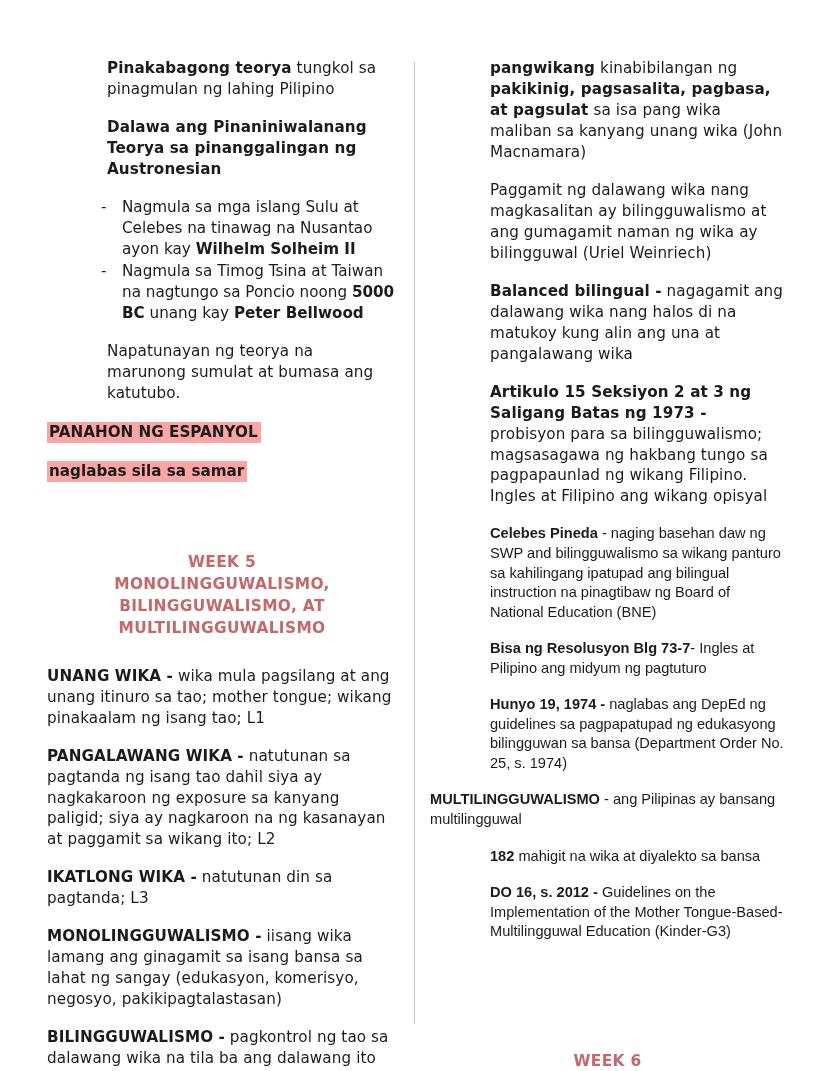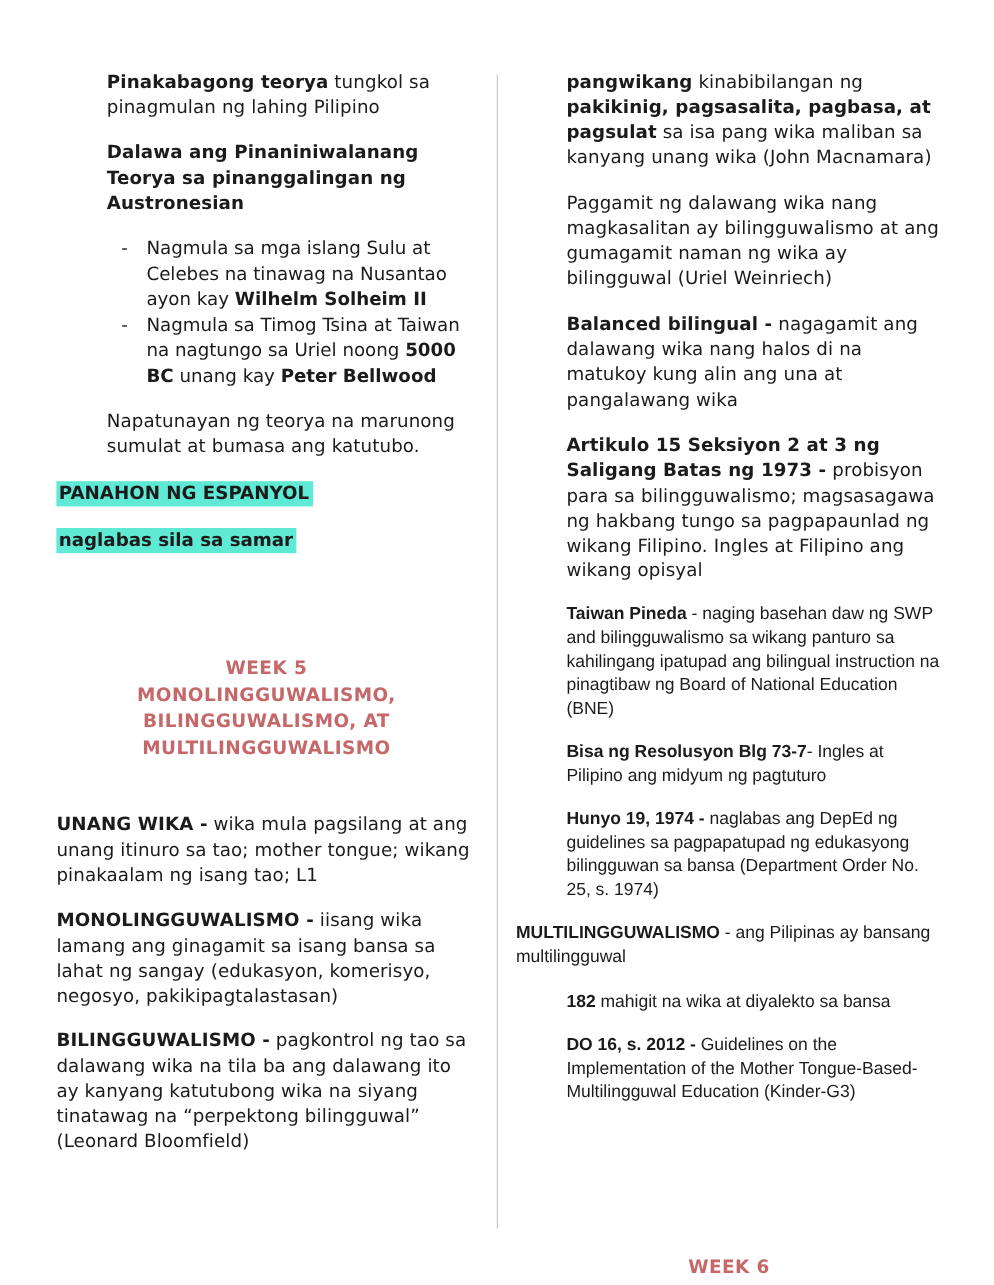--- a/index.html
+++ b/index.html
@@ -38,21 +38,21 @@
   }
 
   
   .blk {
     margin: 0 0 17px 0;
     line-height: 1.38;
     font-size: 15.2px;
     letter-spacing: .1px;
   }
   .blk:last-child { margin-bottom: 0; }
-  .indent-2 { margin-left: 42px; }
+  .indent-2 { margin-left: 60px; }
 
   
   .arial {
     font-family: "Liberation Sans", sans-serif;
     font-size: 14.6px;
     line-height: 1.34;
     letter-spacing: 0;
   }
 
   b, strong { font-weight: 700; }
@@ -71,38 +71,38 @@
   }
   ul.dash-list li .dash {
     position: absolute;
     left: -21px;
     top: 0;
     color: #1b1b1b;
   }
 
   
   .hl {
-    background: #5eead4;
+    background: #fca5a5;
     padding: 1px 3px 2px 2px;
     font-weight: 700;
     display: inline;
     box-decoration-break: clone;
     -webkit-box-decoration-break: clone;
   }
   .hl-wrap { margin: 0 0 17px 0; line-height: 1.5; font-size: 15.2px; }
 
   
   .week-head {
     color: #c4686a;
     font-weight: 700;
     text-align: center;
     font-size: 15.4px;
     line-height: 1.42;
     letter-spacing: .35px;
-    margin: 16px;
+    margin: 0;
   }
   .week-head .line { display: block; }
 
   .sp-week-5 { height: 52px; }
   .sp-week-5-after { height: 26px; }
   .sp-week-6 { height: 92px; }
 
   .first-blk { margin-top: 0; }
 </style>
 </head>
@@ -113,56 +113,58 @@
   <div class="divider"></div>
 
   <div class="column" id="col-left">
 
     <p class="blk first-blk indent-2"><b>Pinakabagong teorya</b><span> tungkol sa pinagmulan ng lahing Pilipino</span></p>
 
     <p class="blk indent-2"><b>Dalawa ang Pinaniniwalanang Teorya sa pinanggalingan ng Austronesian</b></p>
 
     <ul class="dash-list">
       <li><span class="dash">-</span><span>Nagmula sa mga islang Sulu at Celebes na tinawag na Nusantao ayon kay </span><b>Wilhelm Solheim II</b></li>
-      <li><span class="dash">-</span><span>Nagmula sa Timog Tsina at Taiwan na nagtungo sa Uriel noong </span><b>5000 BC</b><span> unang kay </span><b>Peter Bellwood</b></li>
+      <li><span class="dash">-</span><span>Nagmula sa Timog Tsina at Taiwan na nagtungo sa Poncio noong </span><b>5000 BC</b><span> unang kay </span><b>Peter Bellwood</b></li>
     </ul>
 
     <p class="blk indent-2">Napatunayan ng teorya na marunong sumulat at bumasa ang katutubo.</p>
 
     <p class="hl-wrap"><span class="hl">PANAHON NG ESPANYOL</span></p>
     <p class="hl-wrap"><span class="hl">naglabas sila sa samar</span></p>
 
     <div class="sp-week-5"></div>
 
     <div class="week-head">
       <span class="line">WEEK 5</span>
       <span class="line">MONOLINGGUWALISMO,</span>
       <span class="line">BILINGGUWALISMO, AT</span>
       <span class="line">MULTILINGGUWALISMO</span>
     </div>
 
     <div class="sp-week-5-after"></div>
 
     <p class="blk"><b>UNANG WIKA -</b><span> wika mula pagsilang at ang unang itinuro sa tao; mother tongue; wikang pinakaalam ng isang tao; L1</span></p>
+    <p class="blk"><b>PANGALAWANG WIKA -</b><span> natutunan sa pagtanda ng isang tao dahil siya ay nagkakaroon ng exposure sa kanyang paligid; siya ay nagkaroon na ng kasanayan at paggamit sa wikang ito; L2</span></p>
+    <p class="blk"><b>IKATLONG WIKA -</b><span> natutunan din sa pagtanda; L3</span></p>
     <p class="blk"><b>MONOLINGGUWALISMO -</b><span> iisang wika lamang ang ginagamit sa isang bansa sa lahat ng sangay (edukasyon, komerisyo, negosyo, pakikipagtalastasan)</span></p>
     <p class="blk"><b>BILINGGUWALISMO -</b><span> pagkontrol ng tao sa dalawang wika na tila ba ang dalawang ito ay kanyang katutubong wika na siyang tinatawag na “perpektong bilingguwal” (Leonard Bloomfield)</span></p>
 
   </div>
 
   <div class="column" id="col-right">
 
     <p class="blk first-blk indent-2"><b>pangwikang</b><span> kinabibilangan ng </span><b>pakikinig, pagsasalita, pagbasa, at pagsulat</b><span> sa isa pang wika maliban sa kanyang unang wika (John Macnamara)</span></p>
 
     <p class="blk indent-2">Paggamit ng dalawang wika nang magkasalitan ay bilingguwalismo at ang gumagamit naman ng wika ay bilingguwal (Uriel Weinriech)</p>
 
     <p class="blk indent-2"><b>Balanced bilingual -</b><span> nagagamit ang dalawang wika nang halos di na matukoy kung alin ang una at pangalawang wika</span></p>
 
     <p class="blk indent-2"><b>Artikulo 15 Seksiyon 2 at 3 ng Saligang Batas ng 1973 -</b><span> probisyon para sa bilingguwalismo; magsasagawa ng hakbang tungo sa pagpapaunlad ng wikang Filipino. Ingles at Filipino ang wikang opisyal</span></p>
 
-    <p class="blk arial indent-2"><b>Taiwan Pineda</b><span> - naging basehan daw ng SWP and bilingguwalismo sa wikang panturo sa kahilingang ipatupad ang bilingual instruction na pinagtibaw ng Board of National Education (BNE)</span></p>
+    <p class="blk arial indent-2"><b>Celebes Pineda</b><span> - naging basehan daw ng SWP and bilingguwalismo sa wikang panturo sa kahilingang ipatupad ang bilingual instruction na pinagtibaw ng Board of National Education (BNE)</span></p>
 
     <p class="blk arial indent-2"><b>Bisa ng Resolusyon Blg 73-7</b><span>- Ingles at Pilipino ang midyum ng pagtuturo</span></p>
 
     <p class="blk arial indent-2"><b>Hunyo 19, 1974 -</b><span> naglabas ang DepEd ng guidelines sa pagpapatupad ng edukasyong bilingguwan sa bansa (Department Order No. 25, s. 1974)</span></p>
 
     <p class="blk arial"><b>MULTILINGGUWALISMO</b><span> - ang Pilipinas ay bansang multilingguwal</span></p>
 
     <p class="blk arial indent-2"><b>182</b><span> mahigit na wika at diyalekto sa bansa</span></p>
 
     <p class="blk arial indent-2"><b>DO 16, s. 2012 -</b><span> Guidelines on the Implementation of the Mother Tongue-Based-Multilingguwal Education (Kinder-G3)</span></p>

